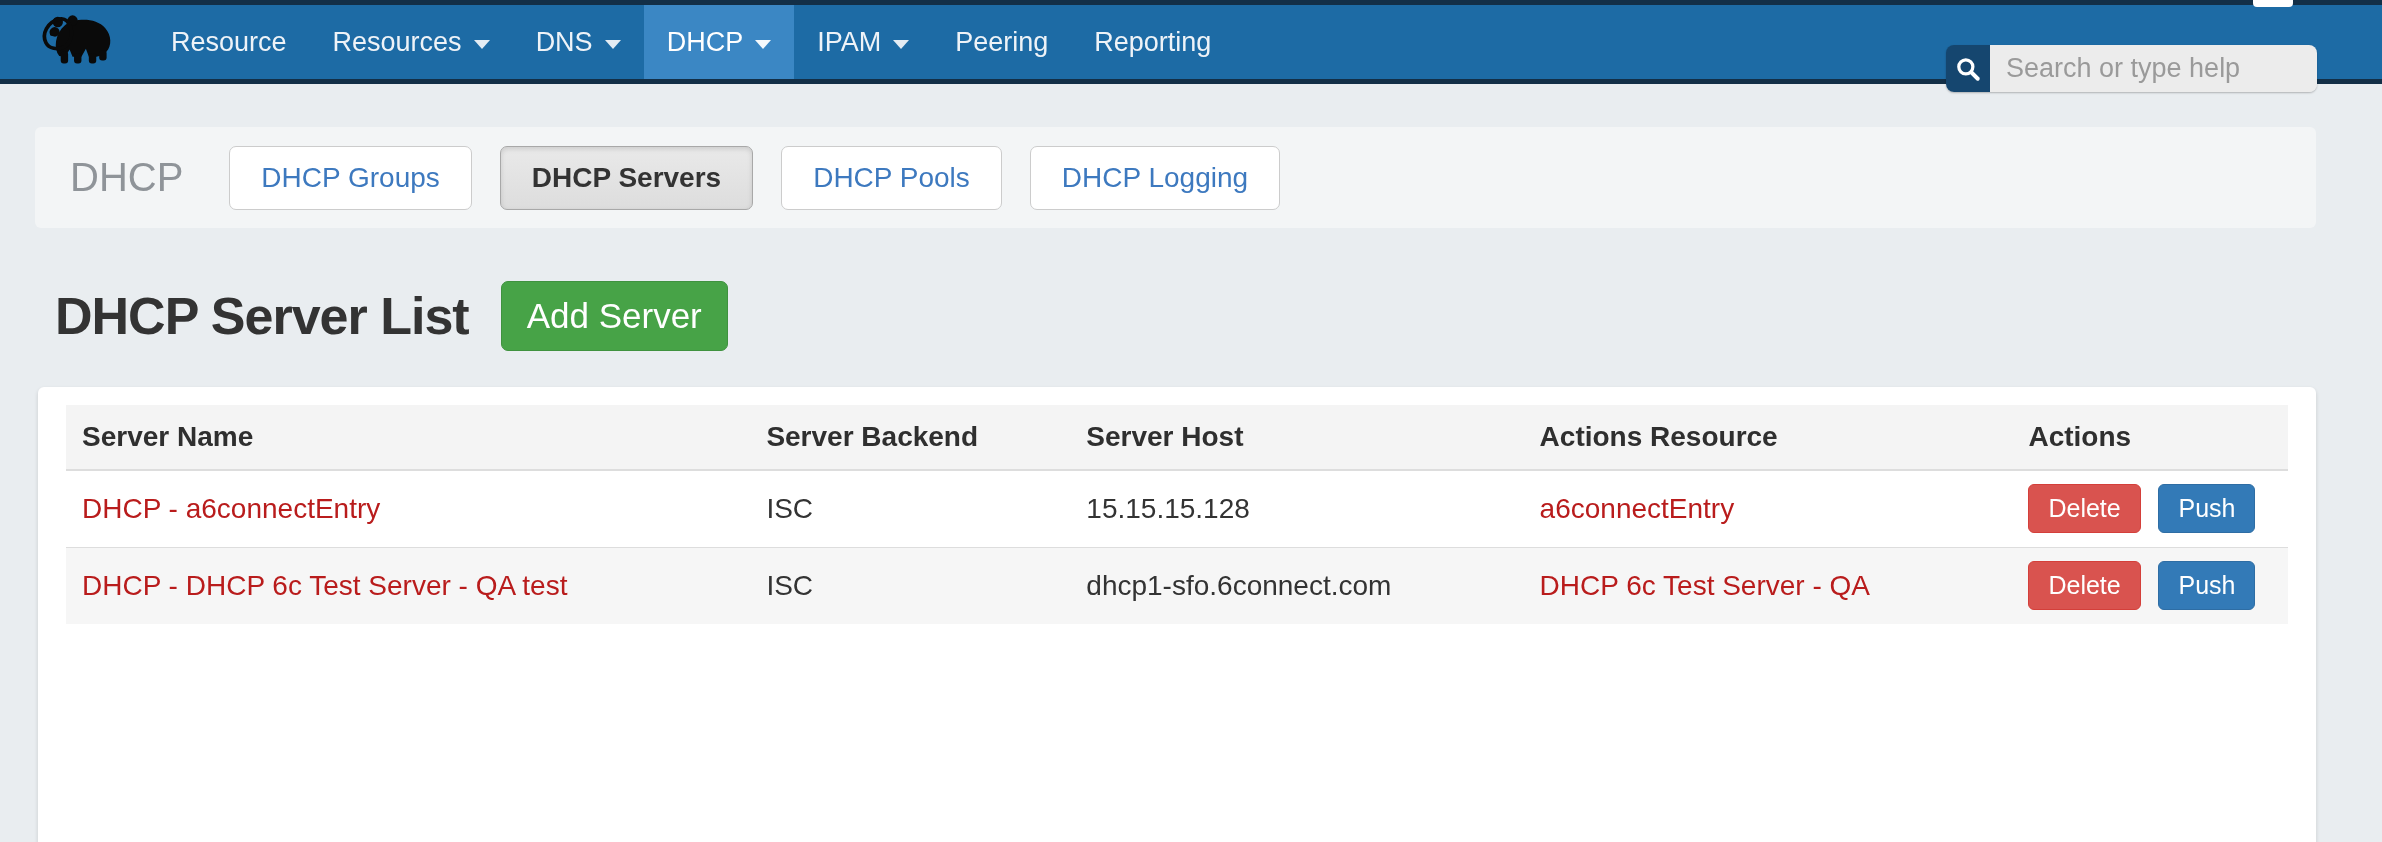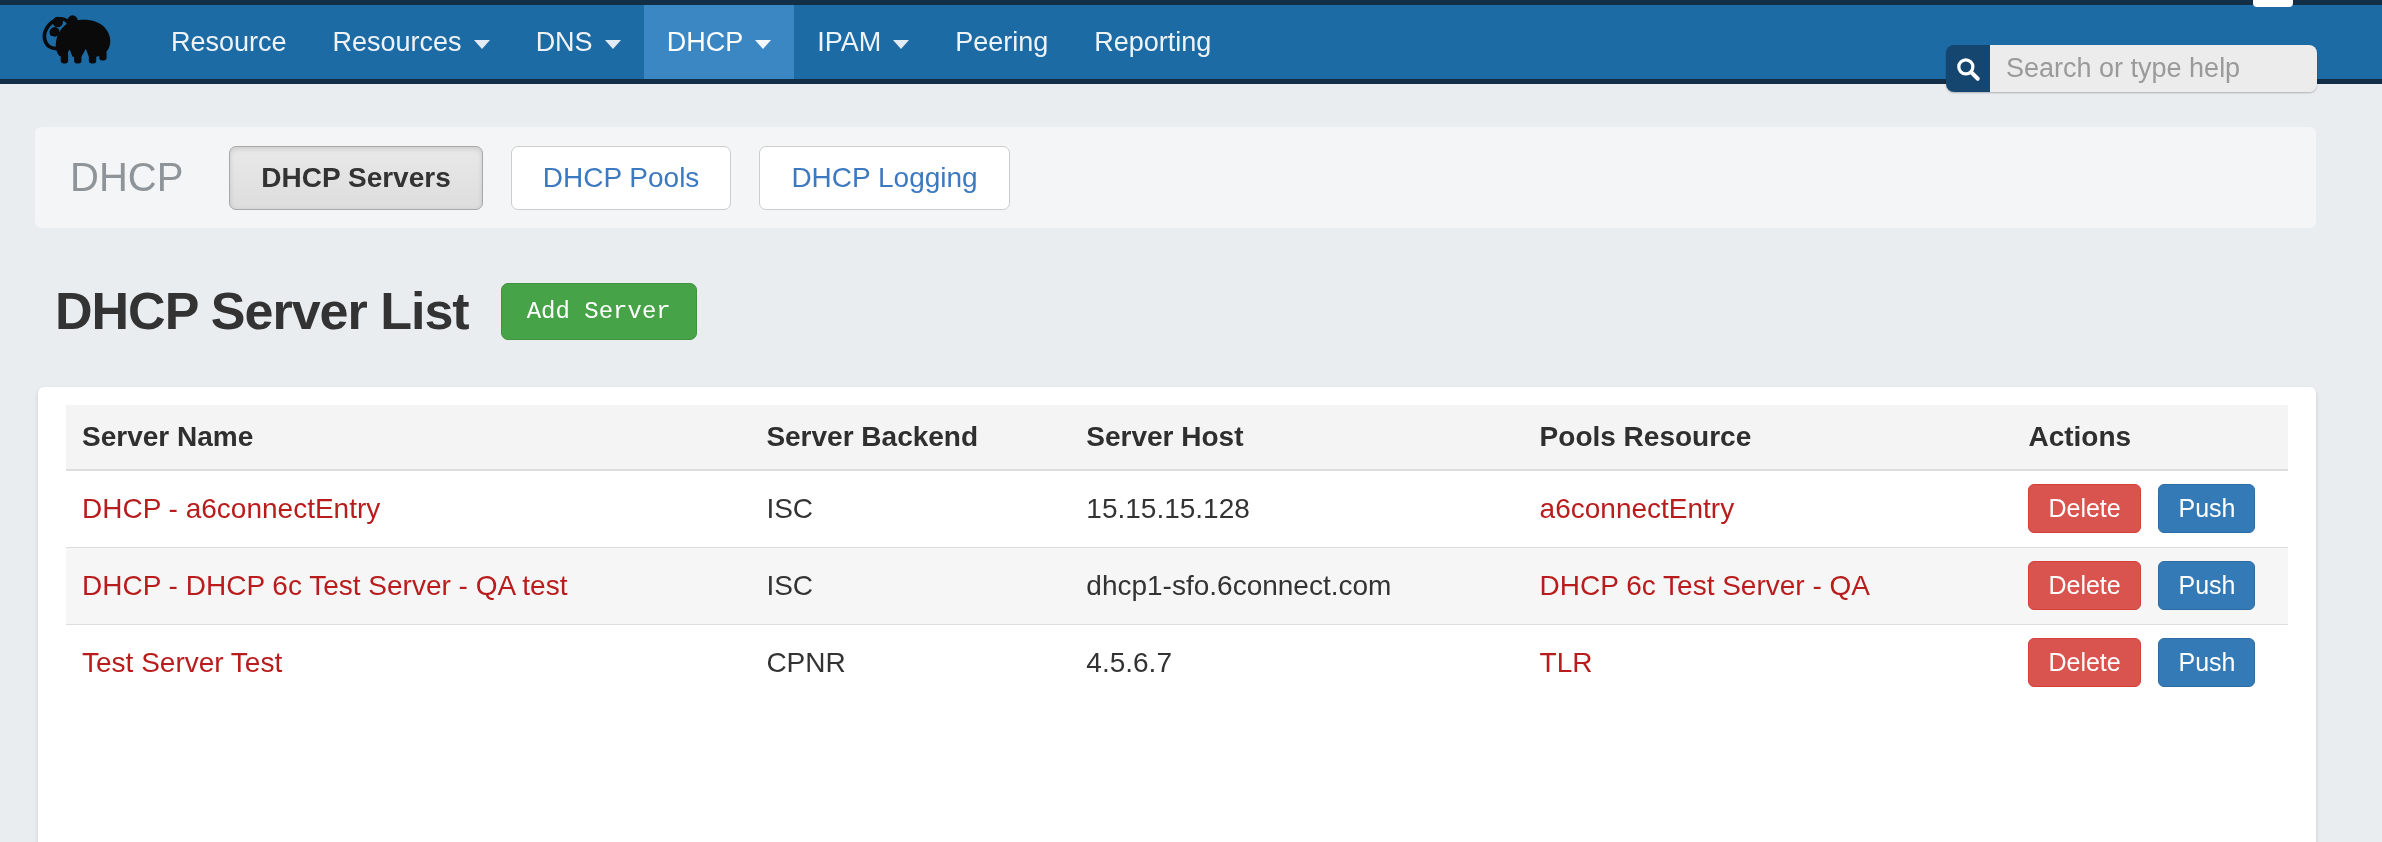--- a/index.html
+++ b/index.html
@@ -75,22 +75,22 @@
   .title-row {
     position:absolute; left:55px; top:281px;
     display:flex; align-items:center; gap:32px;
   }
   .page-title {
     font-size:52px; font-weight:bold; color:#333333; margin:0;
     letter-spacing:-1px; white-space:nowrap;
   }
   .add-btn {
     background:#47a347; border:1px solid #3f923f; color:#ffffff;
-    font-size:24px; padding:14px 25px; border-radius:7px; cursor:pointer;
-    font-family:Liberation Mono, monospace; white-space:nowrap;
+    font-size:35px; padding:14px 25px; border-radius:7px; cursor:pointer;
+    font-family:Liberation Sans, sans-serif; white-space:nowrap;
   }
 
   
   .table-panel {
     position:absolute; left:38px; top:387px; width:2278px; height:502px;
     background:#ffffff; border-radius:6px;
     box-shadow:0 2px 4px rgba(0,0,0,.14);
     padding:18px 28px 0;
   }
   table { width:100%; border-collapse:collapse; table-layout:fixed; }
@@ -174,20 +174,21 @@
         <line x1="15" y1="15" x2="21" y2="21" stroke="#ffffff" stroke-width="3.6" stroke-linecap="round"></line>
       </svg>
     </div>
     <input class="search-input" type="text" placeholder="Search or type help" style="">
   </div>
 </div>
 
 <div class="subnav-panel">
   <div class="section-label">DHCP</div>
   <div class="subnav-tabs">
+    <div class="subnav-btn">DHCP Groups</div>
     <div class="subnav-btn active">DHCP Servers</div>
     <div class="subnav-btn">DHCP Pools</div>
     <div class="subnav-btn">DHCP Logging</div>
   </div>
 </div>
 
 <div class="title-row">
   <h1 class="page-title">DHCP Server List</h1>
   <button class="add-btn">Add Server</button>
 </div>
@@ -199,21 +200,21 @@
         <col class="c-backend">
         <col class="c-host">
         <col class="c-parent">
         <col class="c-actions">
     </colgroup>
     <thead>
       <tr>
         <th>Server Name</th>
         <th>Server Backend</th>
         <th>Server Host</th>
-        <th>Pools Resource</th>
+        <th>Actions Resource</th>
         <th>Actions</th>
       </tr>
     </thead>
     <tbody>
       <tr>
         <td><a class="cell-link">DHCP - a6connectEntry</a></td>
         <td>ISC</td>
         <td>15.15.15.128</td>
         <td><a class="cell-link">a6connectEntry</a></td>
         <td>
@@ -224,25 +225,15 @@
       <tr>
         <td><a class="cell-link">DHCP - DHCP 6c Test Server - QA test</a></td>
         <td>ISC</td>
         <td>dhcp1-sfo.6connect.com</td>
         <td><a class="cell-link">DHCP 6c Test Server - QA</a></td>
         <td>
           <button class="btn-delete">Delete</button>
           <button class="btn-push">Push</button>
         </td>
       </tr>
-      <tr>
-        <td><a class="cell-link">Test Server Test</a></td>
-        <td>CPNR</td>
-        <td>4.5.6.7</td>
-        <td><a class="cell-link">TLR</a></td>
-        <td>
-          <button class="btn-delete">Delete</button>
-          <button class="btn-push">Push</button>
-        </td>
-      </tr>
     </tbody>
   </table>
 </div>
 
 </body></html>

